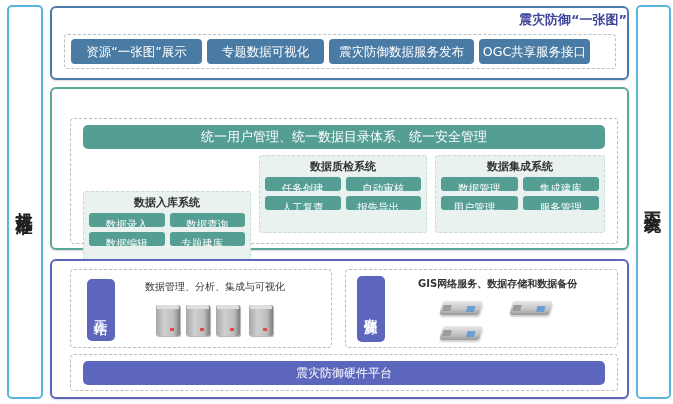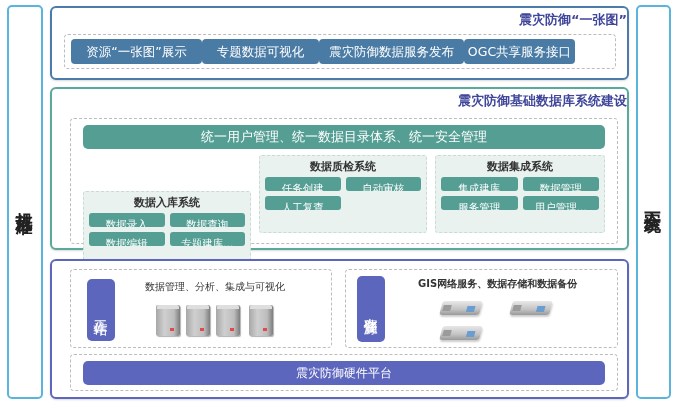--- a/index.html
+++ b/index.html
@@ -26,21 +26,21 @@
   .block-mid { top: 87px; height: 163px; border: 2px solid #5aa99a; }
   .block-bot { top: 259px; height: 140px; border: 2px solid #5d66bd; padding-left: 48px; }
 
   .block-title {
     text-align: right; font-size: 13px; font-weight: bold; color: #40479a;
     line-height: 18px; margin-top: 3px;
   }
 
   .dashed { border: 1px dashed #bcbcbc; border-radius: 4px; position: absolute; }
 
-  .top-dash { left: 12px; top: 26px; width: 552px; height: 35px; display: flex; align-items: center; padding: 0 6px; }
+  .top-dash { left: 12px; top: 26px; width: 552px; height: 35px; display: flex; align-items: center; gap: 5px; padding: 0 6px; }
   .top-btn {
     background: #4a7ba5; color: #fff; font-size: 12.5px; height: 25px; line-height: 25px;
     border-radius: 4px; text-align: center; white-space: nowrap; flex: none;
   }
 
   .mid-dash { left: 18px; top: 29px; width: 548px; height: 126px; }
   .unify-bar {
     position: absolute; left: 12px; top: 6px; width: 522px; height: 24px;
     background: #549e93; color: #fff; border-radius: 5px; text-align: center;
     font-size: 13px; line-height: 24px;
@@ -109,50 +109,50 @@
   <div class="block-title">震灾防御“一张图”</div>
   <div class="dashed top-dash">
     <div class="top-btn" style="width:131px">资源“一张图”展示</div>
     <div class="top-btn" style="width:117px">专题数据可视化</div>
     <div class="top-btn" style="width:145px">震灾防御数据服务发布</div>
     <div class="top-btn" style="width:111px">OGC共享服务接口</div>
   </div>
 </div>
 
 <div class="block block-mid">
-  <div class="block-title">震灾防御基础数据库系统建设</div>
   <div class="dashed mid-dash">
     <div class="unify-bar">统一用户管理、统一数据目录体系、统一安全管理</div>
 
     <div class="sys" style="left:12px; width:168px;margin-top:36px;">
       <div class="sys-title">数据入库系统</div>
       <div class="sys-grid">
         <div class="sys-btn">数据录入</div>
         <div class="sys-btn">数据查询</div>
         <div class="sys-btn">数据编辑</div>
         <div class="sys-btn">专题建库...</div>
       </div>
     </div>
 
     <div class="sys" style="left:188px; width:168px;">
       <div class="sys-title">数据质检系统</div>
       <div class="sys-grid">
         <div class="sys-btn">任务创建</div>
         <div class="sys-btn">自动审核</div>
         <div class="sys-btn">人工复查</div>
+        <div class="sys-btn">报告导出...</div>
       </div>
     </div>
 
     <div class="sys" style="left:364px; width:170px;">
       <div class="sys-title">数据集成系统</div>
       <div class="sys-grid">
+        <div class="sys-btn">数据管理</div>
         <div class="sys-btn">集成建库</div>
-        <div class="sys-btn">数据管理</div>
+        <div class="sys-btn">用户管理...</div>
         <div class="sys-btn">服务管理</div>
-        <div class="sys-btn">用户管理...</div>
       </div>
     </div>
   </div>
 </div>
 
 <div class="block block-bot">
   <div class="dashed res-box ws">
     <div class="res-tag" style="left:16px; top:9px; width:28px; height:62px;">工作站</div>
     <div class="res-desc" style="left:74px; top:10px;">数据管理、分析、集成与可视化</div>
     <div class="server" style="left:85px; top:35px;"></div>

